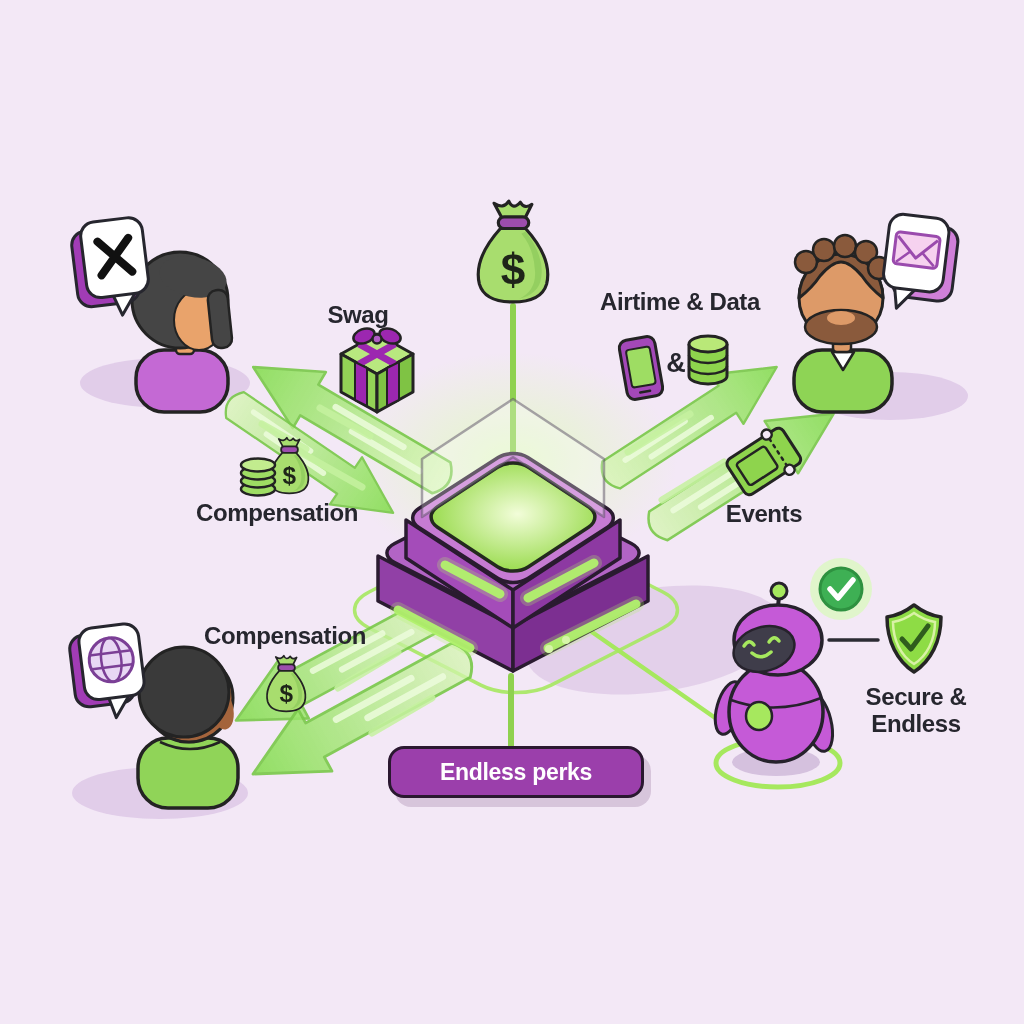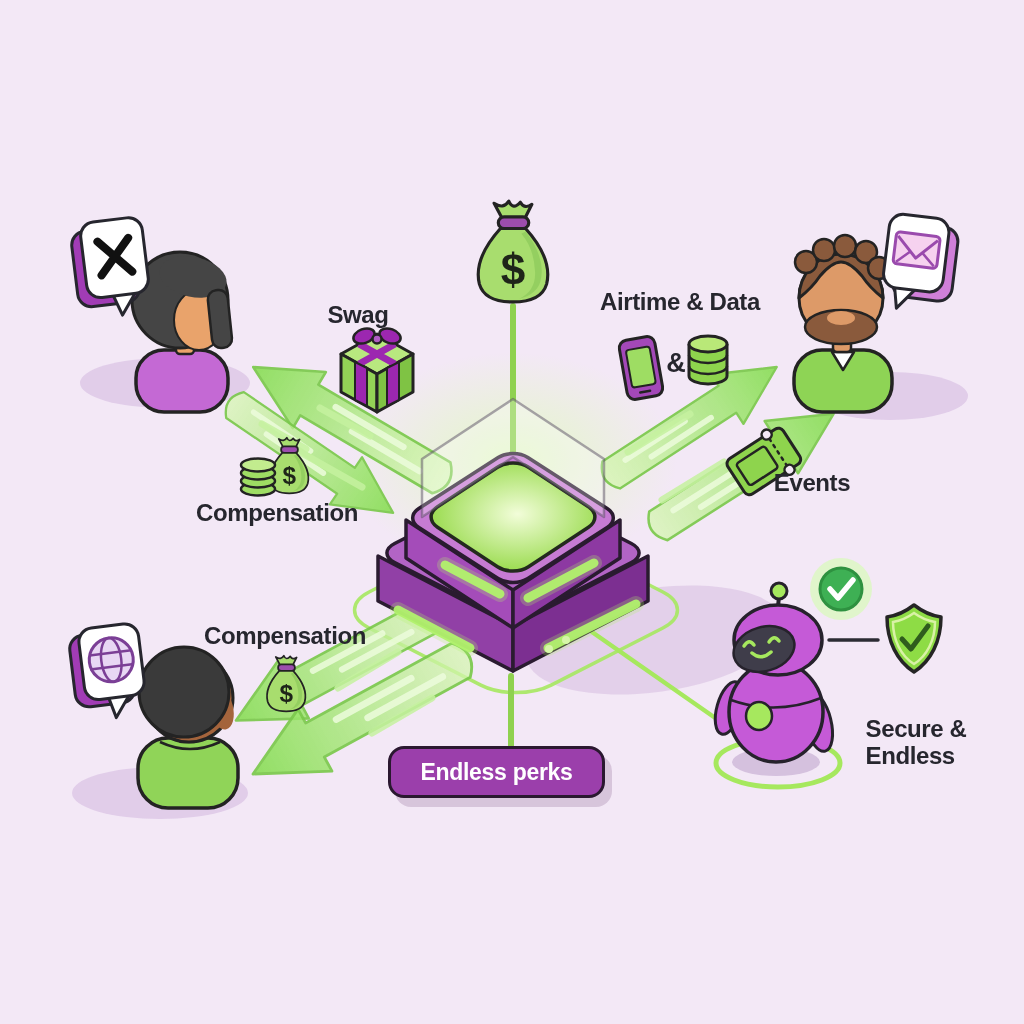--- a/index.html
+++ b/index.html
@@ -1,22 +1,22 @@
 <!DOCTYPE html>
 <html><head>
 <meta charset="utf-8">
 <style>
   html,body{margin:0;padding:0;}
   .stage{position:relative;width:1024px;height:1024px;background:#f3e8f6;overflow:hidden;
          font-family:"Liberation Sans",sans-serif;}
   .stage svg{position:absolute;left:0;top:0;}
   .label{position:absolute;transform:translateX(-50%);font-weight:700;font-size:24px;
          color:#26262e;letter-spacing:-0.4px;white-space:nowrap;}
-  .label.two-line{text-align:left;line-height:27px;margin-top:32px;}
-  .banner{position:absolute;left:388px;top:746px;width:217px;box-sizing:border-box;
+  .label.two-line{text-align:center;line-height:27px;}
+  .banner{position:absolute;left:388px;top:746px;width:256px;box-sizing:border-box;
           padding:8px 12px;background:#9b3fab;border:3px solid #2a1830;border-radius:16px;
           box-shadow:7px 9px 0 rgba(90,40,100,0.18);color:#ffffff;text-align:center;
           font-weight:700;font-size:23px;line-height:30px;letter-spacing:-0.3px;}
 </style>
 </head>
 <body>
 
 <div class="stage">
 
 <svg width="1024" height="1024" viewBox="0 0 1024 1024">
@@ -247,21 +247,21 @@
   <g>
     <path d="M914,605 C923,612 933,616 941,617 C941,641 931,661 914,672 C897,661 887,641 887,617 C895,616 905,612 914,605 Z" fill="#8edc45" stroke="#252525" stroke-width="3.5" stroke-linejoin="round"></path>
     <path d="M914,613 C921,618 929,621 935,622 C935,640 927,656 914,664 C901,656 893,640 893,622 C899,621 907,618 914,613 Z" fill="none" stroke="#d9f2a6" stroke-width="2.5"></path>
     <path d="M902,639 L911,649 L928,626" fill="none" stroke="#2f5c1d" stroke-width="5" stroke-linecap="round" stroke-linejoin="round"></path>
   </g>
 </svg>
 
 <div class="label" style="left:358px;top:301px;">Swag</div>
 <div class="label" style="left:680px;top:288px;">Airtime &amp; Data</div>
 <div class="label" style="left:277px;top:499px;">Compensation</div>
-<div class="label" style="left:764px;top:469px;margin-left:48px;">Events</div>
+<div class="label" style="left:764px;top:500px;">Events</div>
 <div class="label" style="left:285px;top:622px;">Compensation</div>
 <div class="label two-line" style="left:916px;top:683px;">
   <div>Secure &amp;</div>
   <div>Endless</div>
 </div>
 
 <div class="banner">
   <div>Endless perks</div>
 </div>
 

